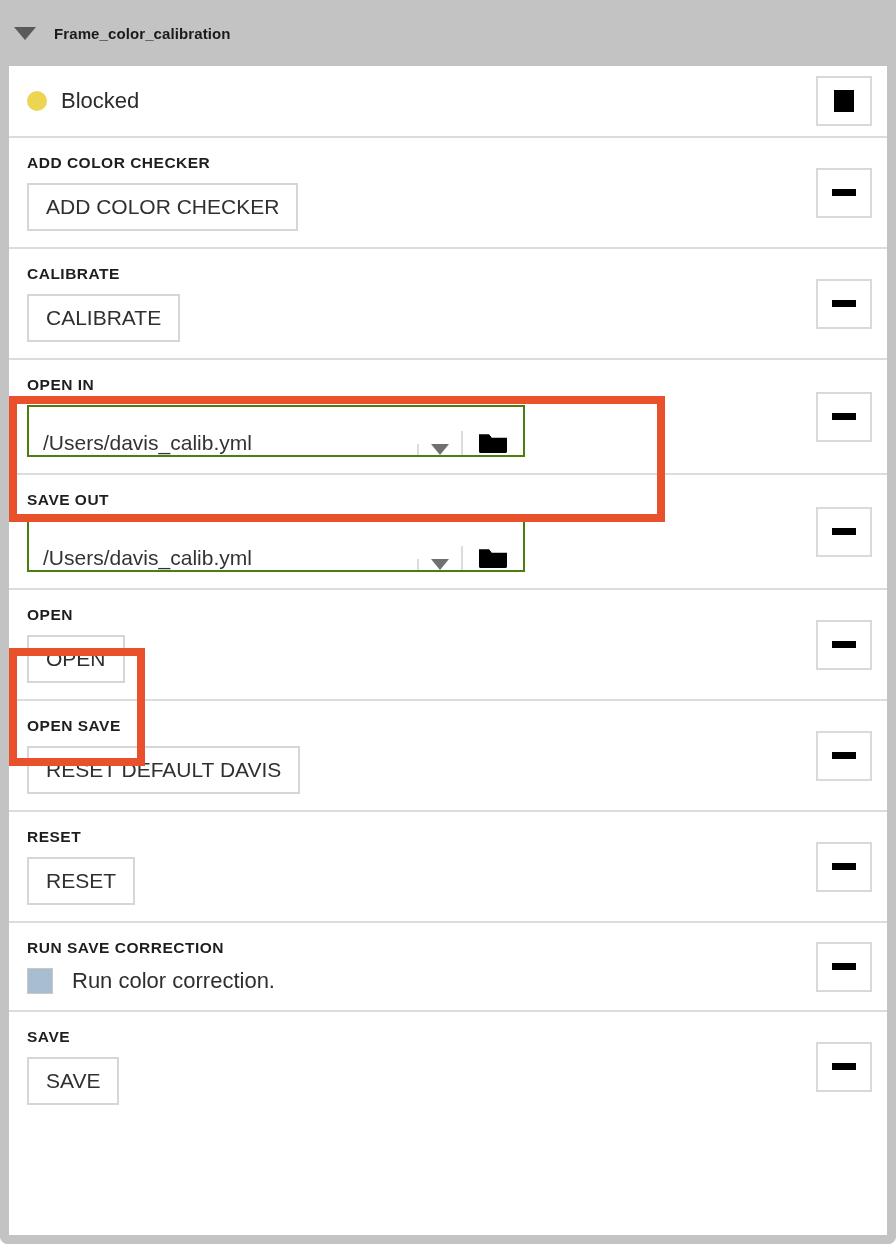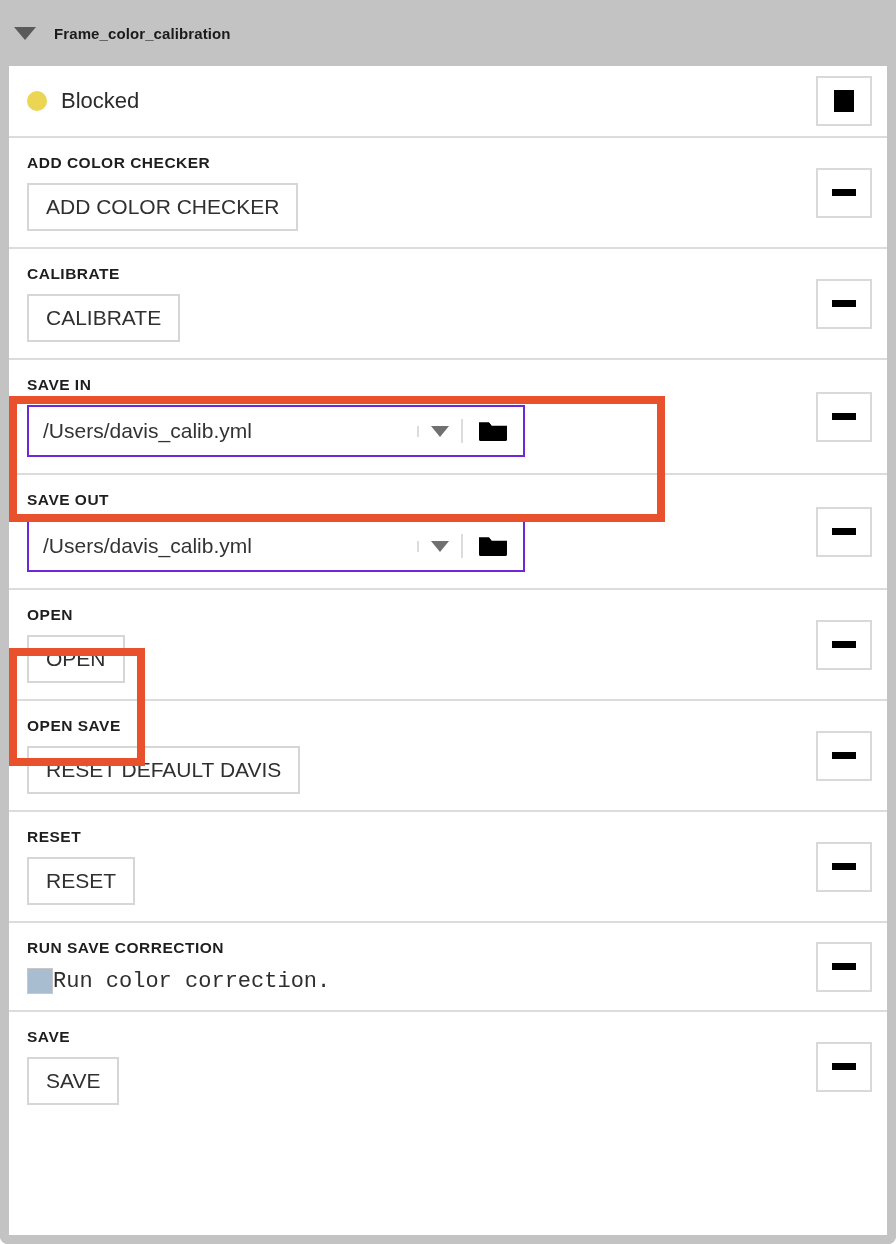--- a/index.html
+++ b/index.html
@@ -145,24 +145,24 @@
     background: #000000;
   }
   .glyph-minus {
     width: 24px; height: 7px;
     background: #000000;
   }
 
   
   .file-combo {
     display: flex;
-    align-items: center;
+    align-items: flex-end;
     width: 498px;
     height: 52px;
-    border: 2px solid #6d28d9;
+    border: 2px solid #4d7c0f;
     background: #ffffff;
   }
   .file-text {
     flex: 1 1 auto;
     display: flex;
     align-items: center;
     padding-left: 14px;
     font-size: 21px;
     color: #333333;
     overflow: hidden;
@@ -189,22 +189,21 @@
     display: flex;
     align-items: center;
     justify-content: center;
     cursor: pointer;
   }
 
   
   .check-line {
     display: flex;
     align-items: center;
-    gap: 0;
-    font-family: Liberation Mono, monospace;
+    gap: 19px;
   }
   .checkbox {
     width: 26px; height: 26px;
     background: #a9bdd0;
     border: 1px solid #c8c8c8;
     flex: 0 0 auto;
     cursor: pointer;
   }
   .check-label {
     font-size: 22px;
@@ -264,21 +263,21 @@
       </div>
       <div class="row-aside">
         <div class="sq-btn">
           <span class="glyph-minus"></span>
         </div>
       </div>
     </div>
 
     <div class="row">
       <div class="row-main">
-        <span class="section-label">SAVE IN</span>
+        <span class="section-label">OPEN IN</span>
         <div class="file-combo">
           <div class="file-text">/Users/davis_calib.yml</div>
           <div class="file-arrow">
             <span class="arrow-down"></span>
           </div>
           <div class="file-browse">
             <svg width="30" height="24" viewBox="0 0 30 24">
               <path d="M1 3.5 h10 l2.6 3.2 H29 V20.5 a1.6 1.6 0 0 1 -1.6 1.6 H2.6 A1.6 1.6 0 0 1 1 20.5 Z" fill="#000000"></path>
               <path d="M1 3.5 h10 l2.6 3.2 H1 Z" fill="#000000"></path>
             </svg>

